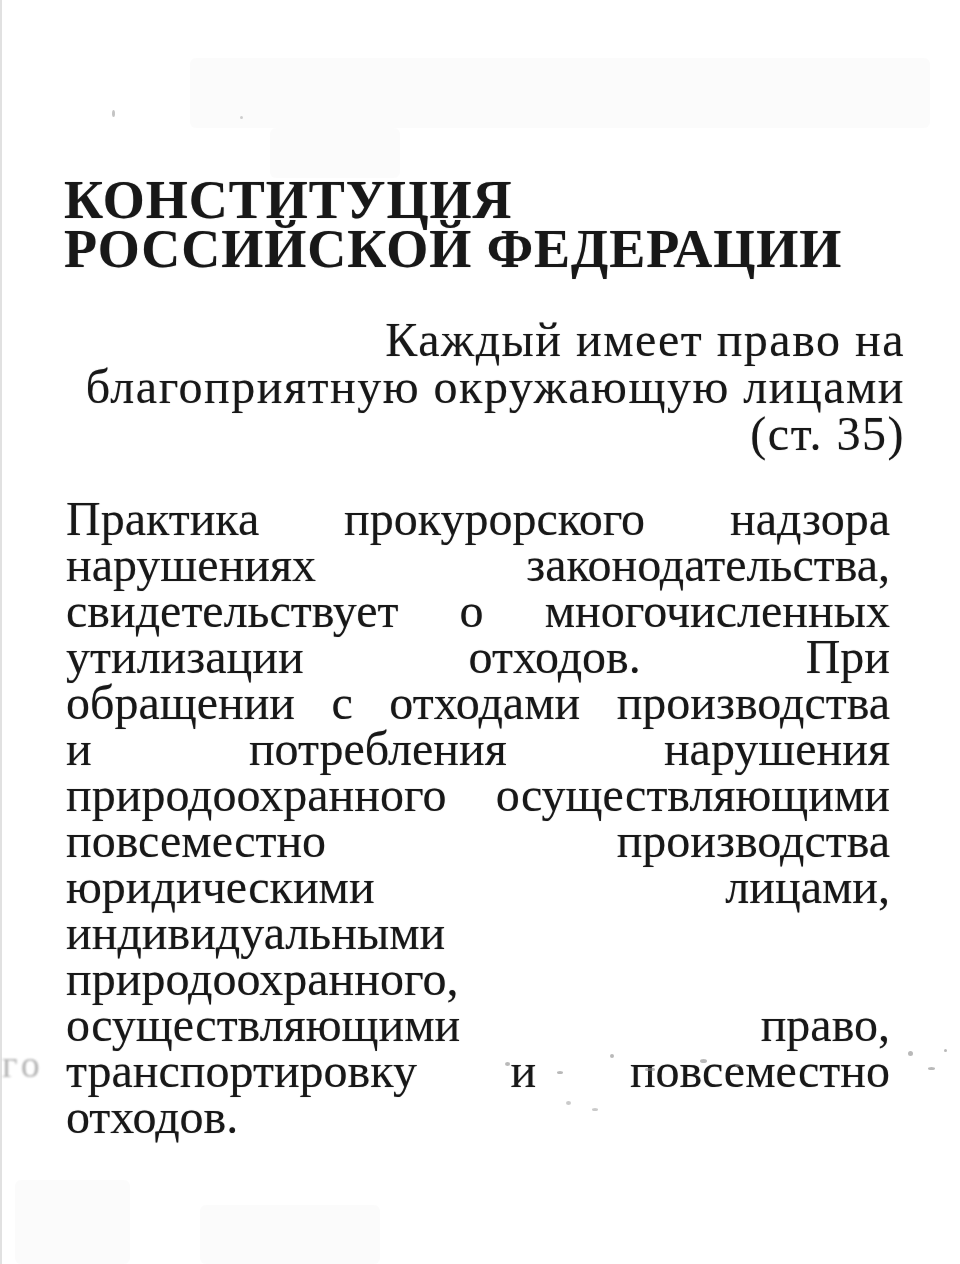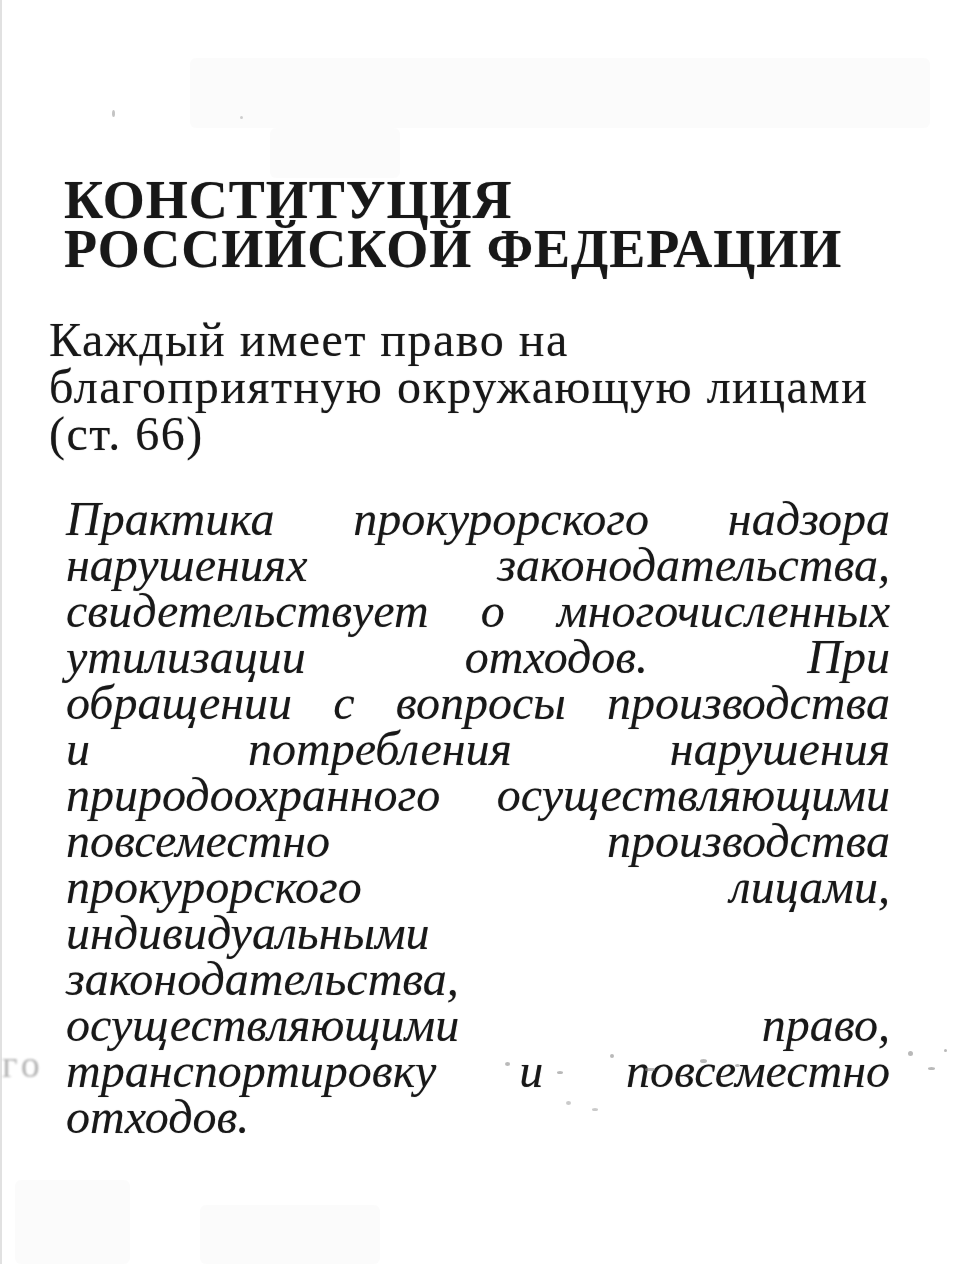--- a/index.html
+++ b/index.html
@@ -48,27 +48,27 @@
   }
   
   .ink { text-shadow: 0 0 1px rgba(0,0,0,.4); }
 
   .heading {
     position: absolute; left: 64px; top: 176px; width: 860px;
     font-size: 54px; line-height: 49px; font-weight: bold;
     letter-spacing: 1px; margin: 0;
   }
   .quote {
-    position: absolute; left: 49px; top: 316px; width: 833px;
+    position: absolute; left: 72px; top: 316px; width: 833px;
     font-size: 48px; line-height: 47px;
-    letter-spacing: 1.5px; text-align: left;
+    letter-spacing: 1.5px; text-align: right;
   }
   .body-text {
     position: absolute; left: 66px; top: 496px; width: 824px;
-    font-size: 48px; line-height: 46px; font-style: italic;
+    font-size: 48px; line-height: 46px;
   }
   .bline-j { text-align: justify; text-align-last: justify; }
   .bline-l { text-align: left; }
 </style>
 </head>
 <body>
 
 <div class="page">
 
   <div class="edge-line"></div>
@@ -80,35 +80,35 @@
   <div class="speck sp-top2"></div>
 
   <h1 class="heading ink">
     <div>КОНСТИТУЦИЯ</div>
     <div>РОССИЙСКОЙ ФЕДЕРАЦИИ</div>
   </h1>
 
   <div class="quote ink">
     <div>Каждый имеет право на</div>
     <div>благоприятную окружающую лицами</div>
-    <div>(ст. 66)</div>
+    <div>(ст. 35)</div>
   </div>
 
   <div class="body-text ink">
     <div class="bline-j">Практика прокурорского надзора</div>
     <div class="bline-j">нарушениях законодательства,</div>
     <div class="bline-j">свидетельствует о многочисленных</div>
     <div class="bline-j">утилизации отходов. При</div>
-    <div class="bline-j">обращении с вопросы производства</div>
+    <div class="bline-j">обращении с отходами производства</div>
     <div class="bline-j">и потребления нарушения</div>
     <div class="bline-j">природоохранного осуществляющими</div>
     <div class="bline-j">повсеместно производства</div>
-    <div class="bline-j">прокурорского лицами,</div>
+    <div class="bline-j">юридическими лицами,</div>
     <div class="bline-l">индивидуальными</div>
-    <div class="bline-l">законодательства,</div>
+    <div class="bline-l">природоохранного,</div>
     <div class="bline-j">осуществляющими право,</div>
     <div class="bline-j">транспортировку и повсеместно</div>
     <div class="bline-l">отходов.</div>
   </div>
 
   <div class="margin-smudge">го</div>
 
   <div class="speck sp-a"></div>
   <div class="speck sp-b"></div>
   <div class="speck sp-c"></div>

